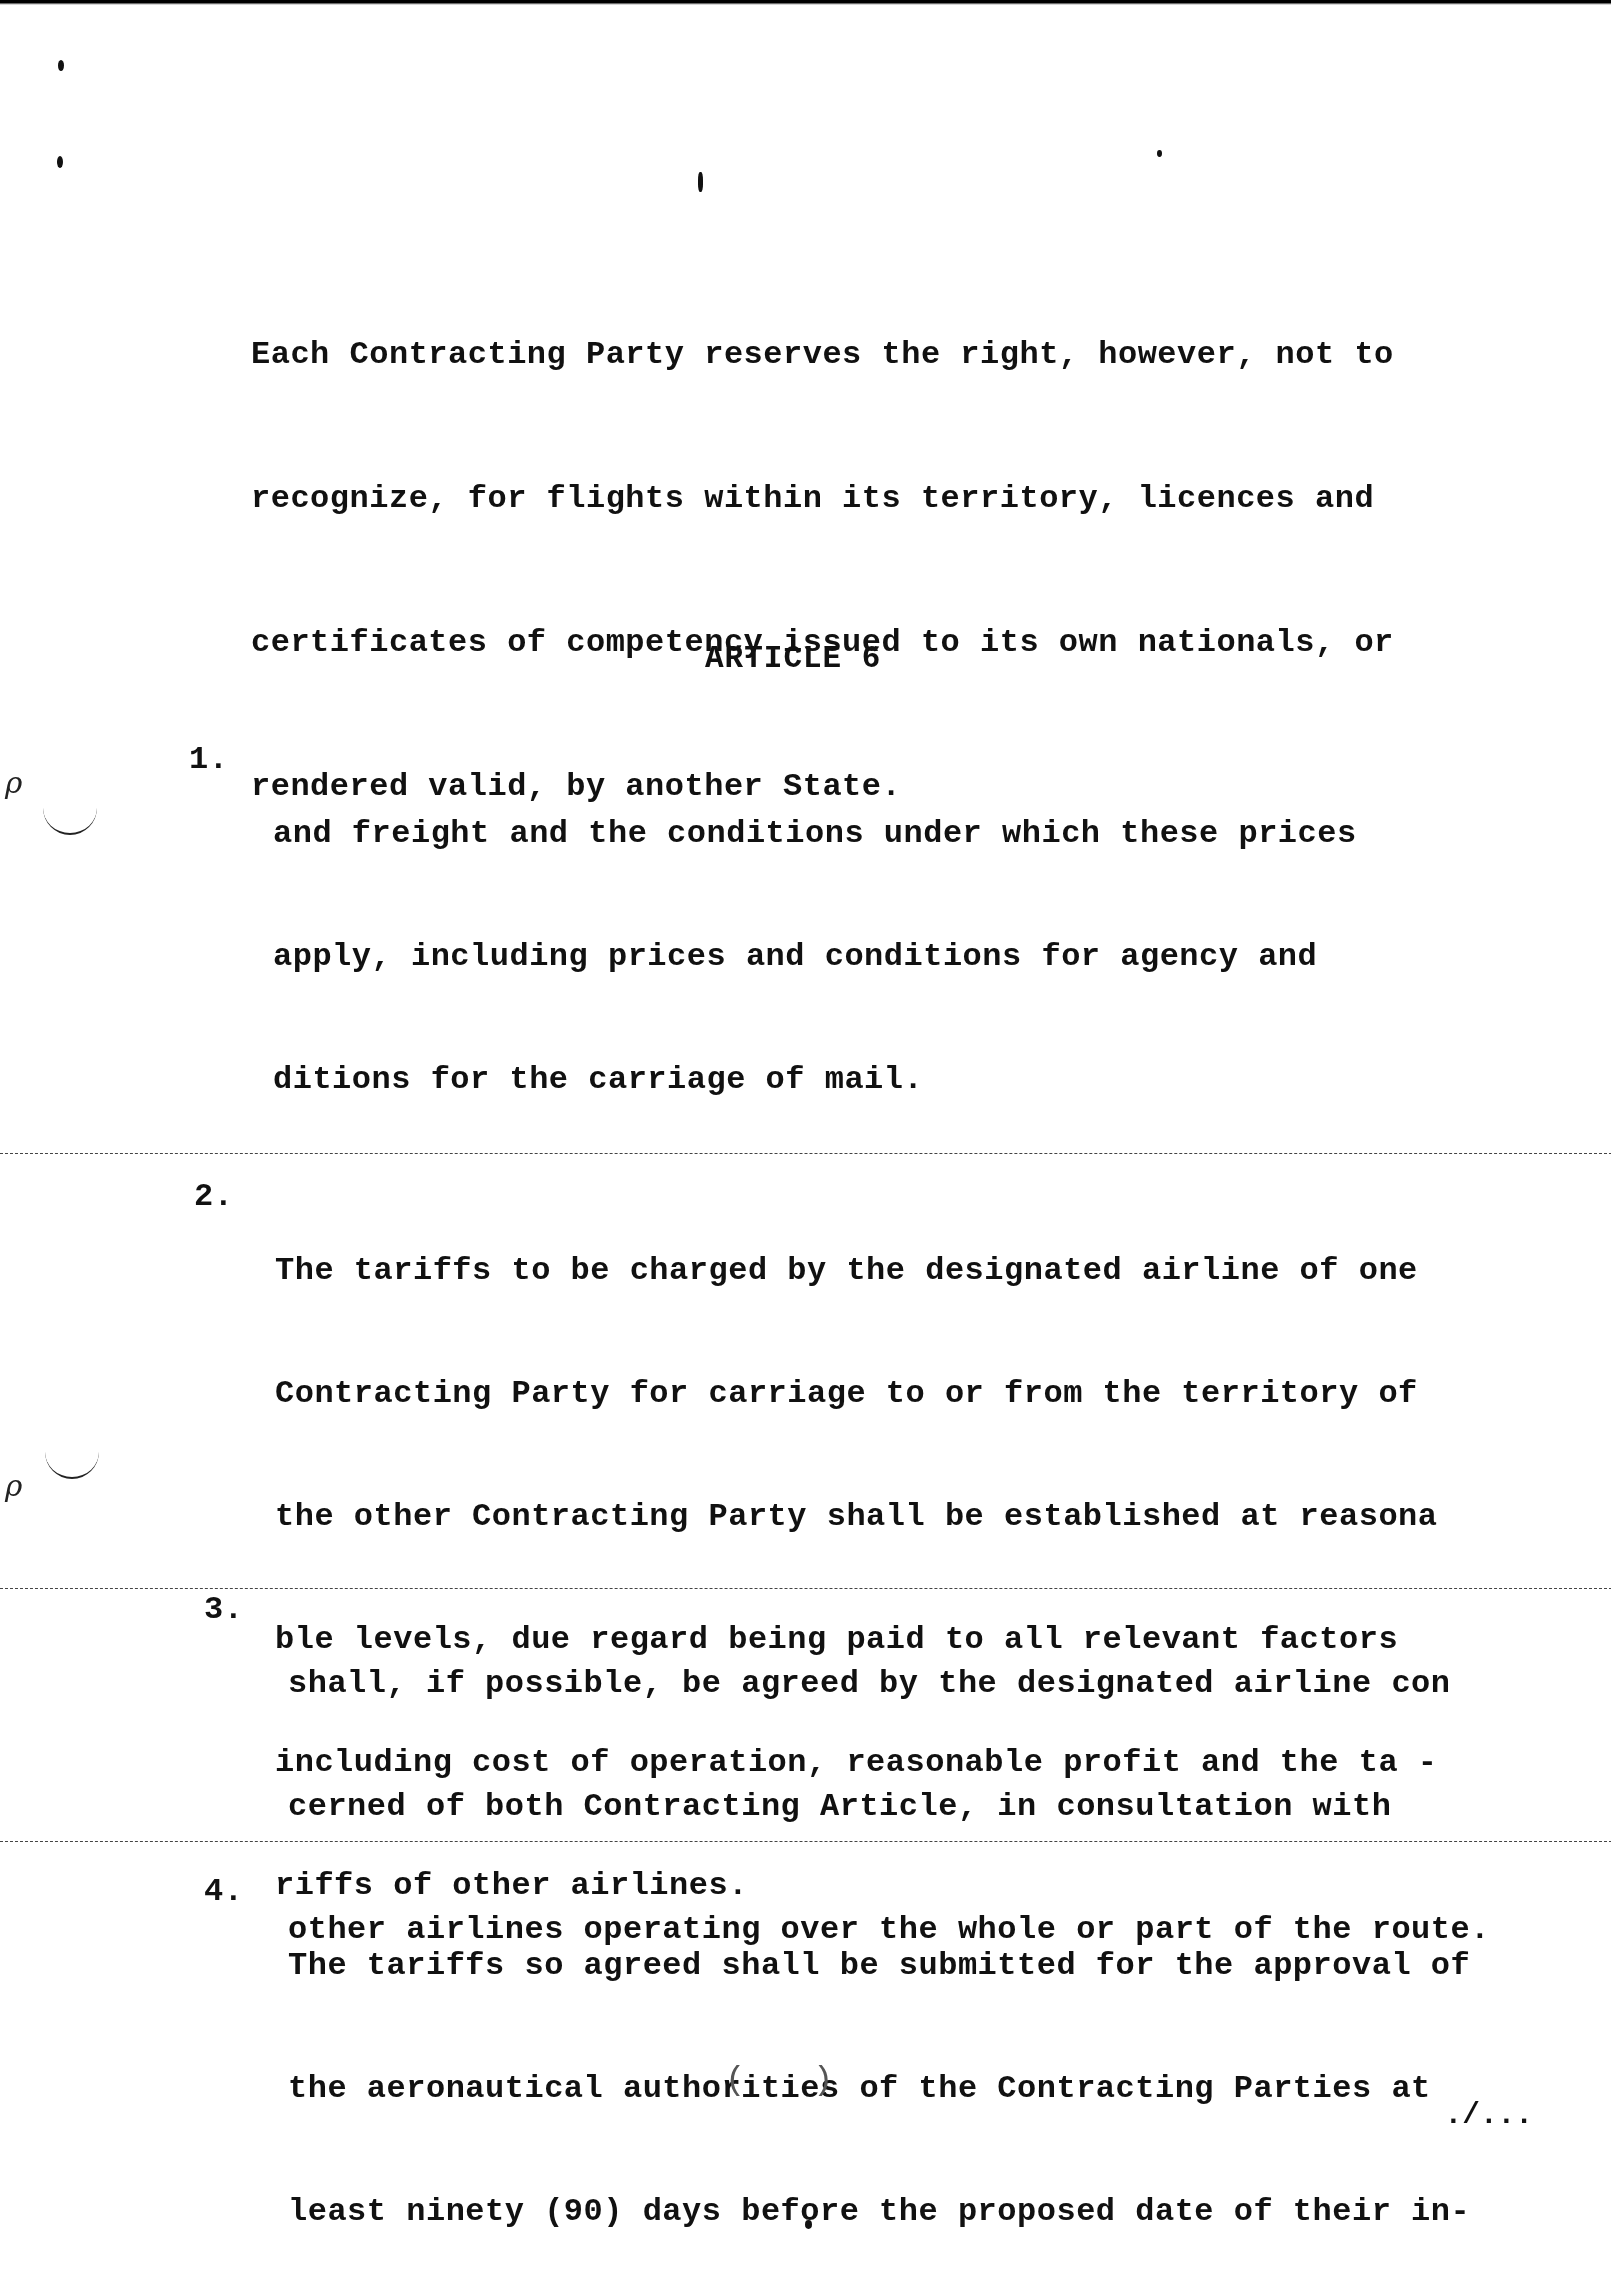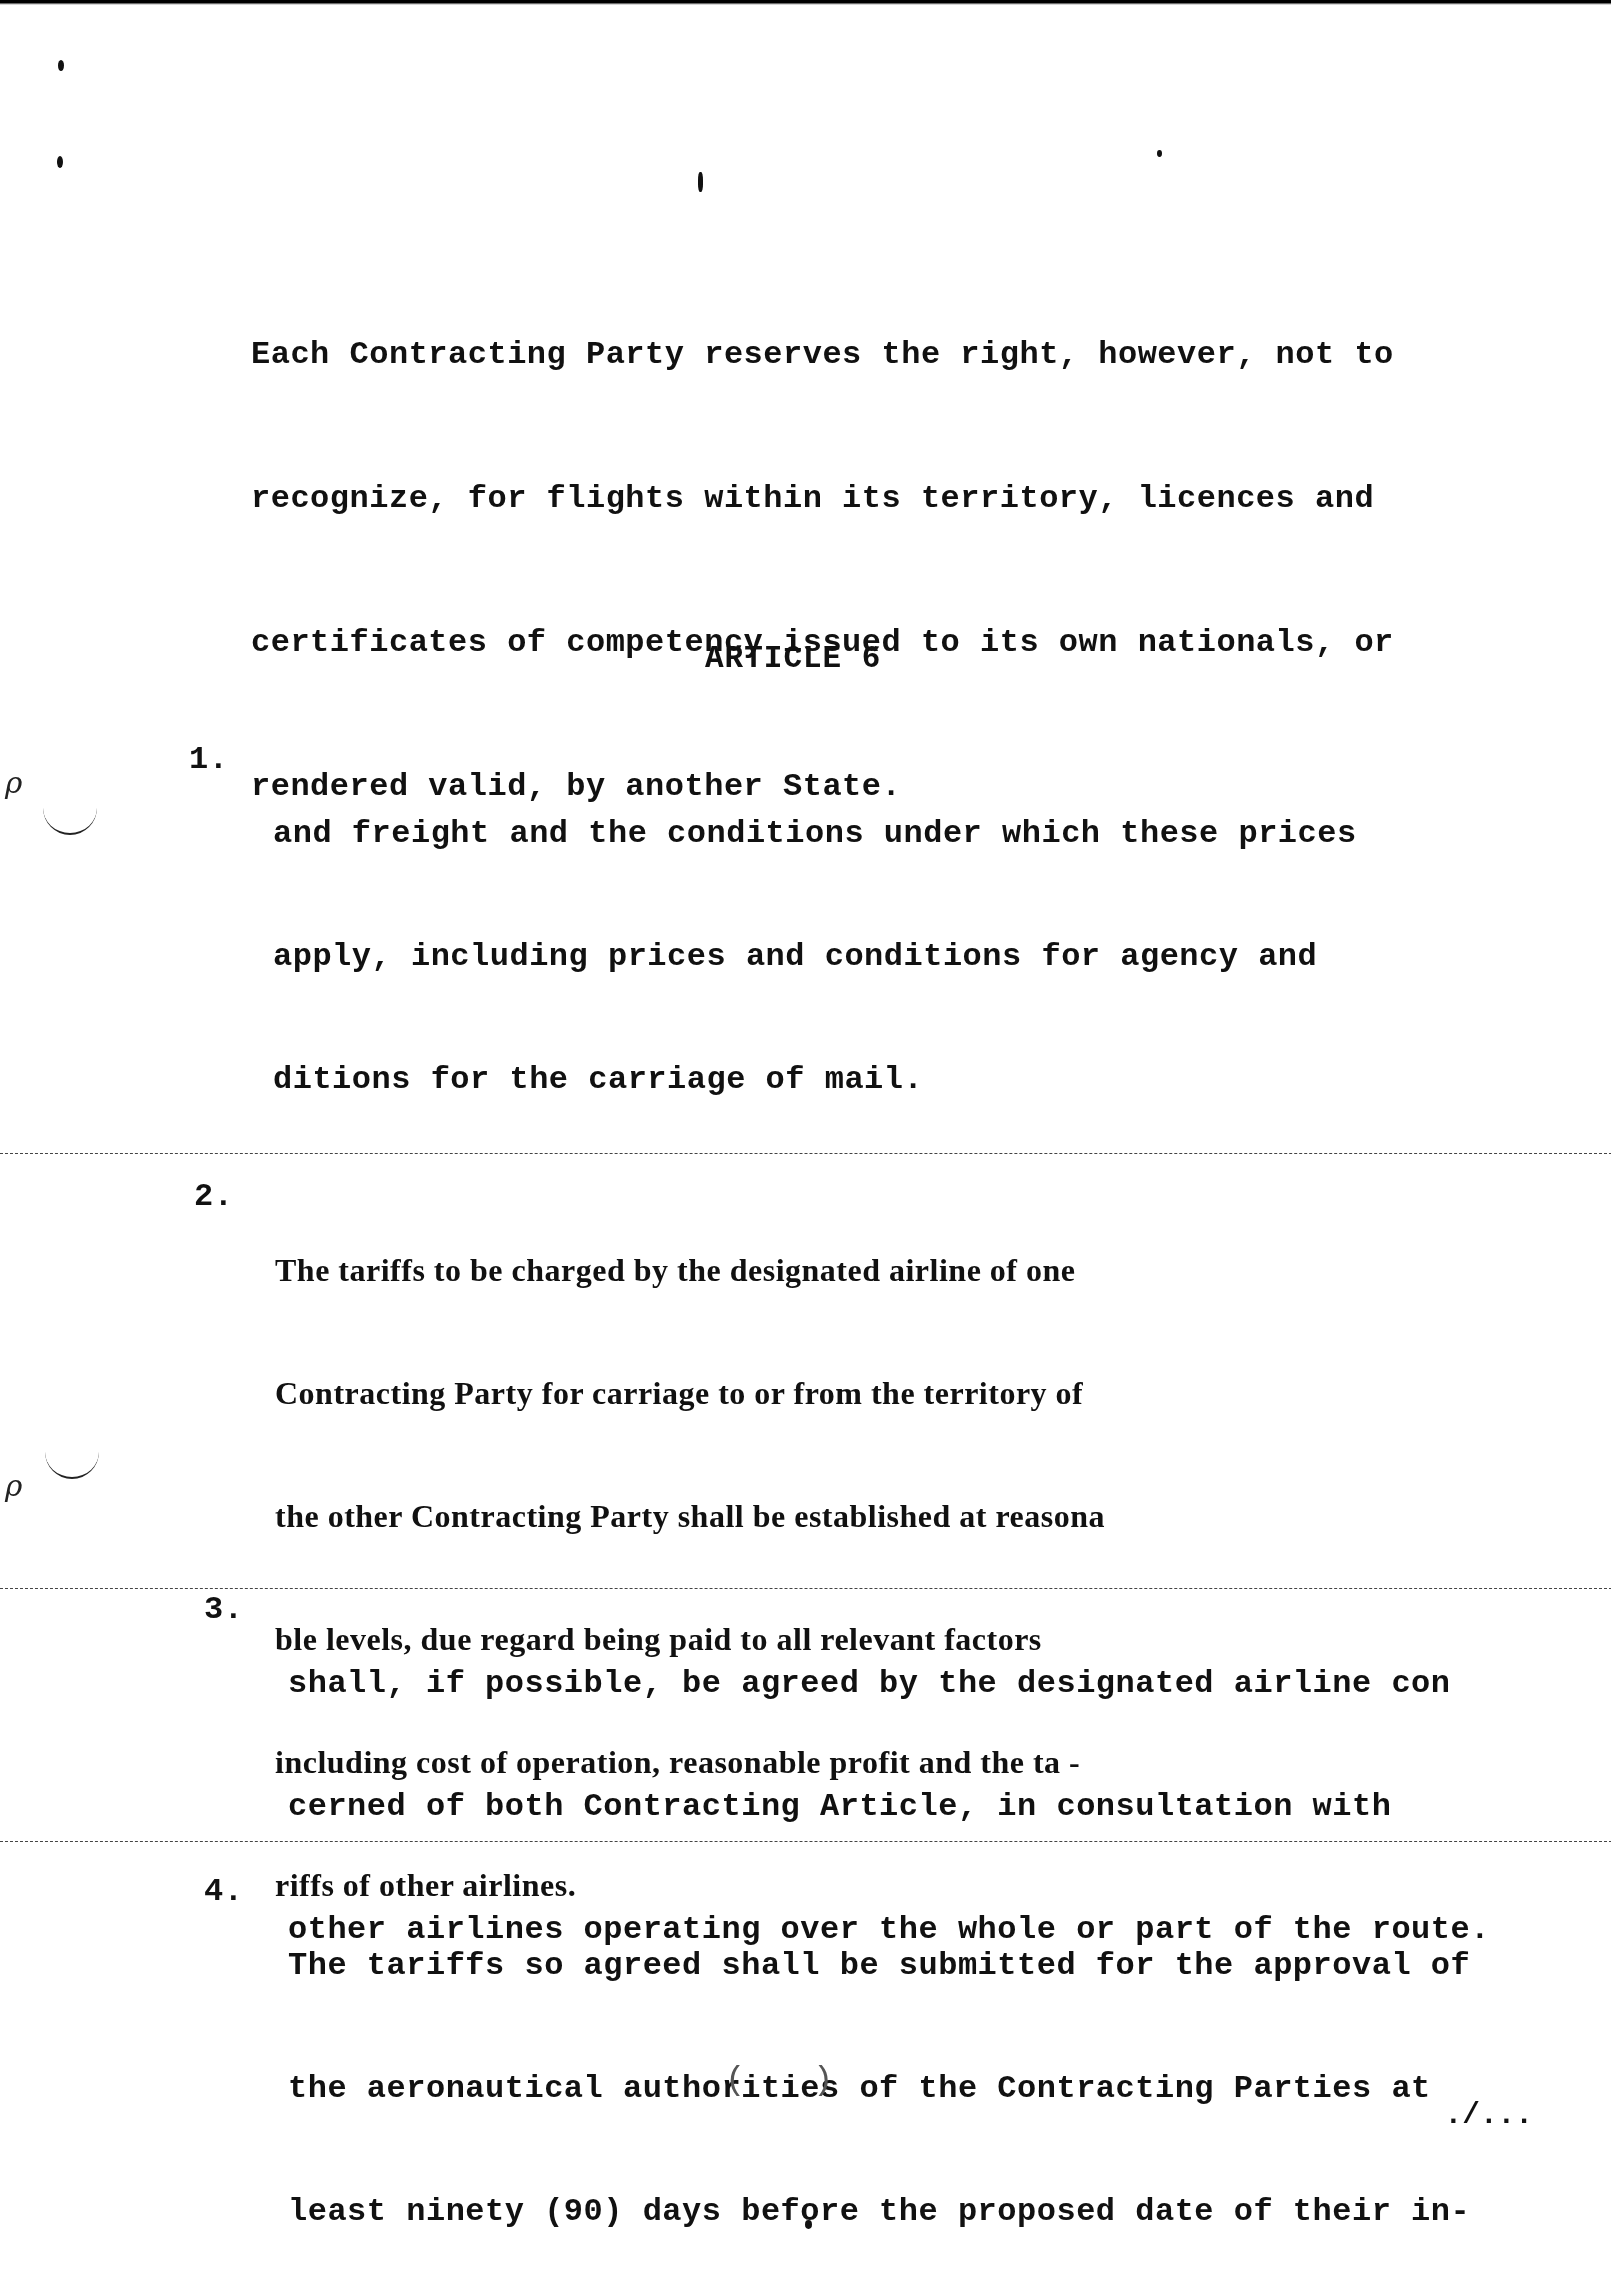--- a/index.html
+++ b/index.html
@@ -135,21 +135,21 @@
   <span class="num">1.</span>
   <div class="body-lines" style="left:84px;">
     <span>and freight and the conditions under which these prices</span>
     <span>apply, including prices and conditions for agency and</span>
     <span>ditions for the carriage of mail.</span>
   </div>
 </div>
 
 <div class="para" style="left:194px;top:1172px;">
   <span class="num">2.</span>
-  <div class="body-lines" style="left:81px;font-family:Liberation Serif, serif;">
+  <div class="body-lines" style="left:81px;">
     <span>The tariffs to be charged by the designated airline of one</span>
     <span>Contracting Party for carriage to or from the territory of</span>
     <span>the other Contracting Party shall be established at reasona</span>
     <span>ble levels, due regard being paid to all relevant factors</span>
     <span>including cost of operation, reasonable profit and the ta -</span>
     <span>riffs of other airlines.</span>
   </div>
 </div>
 
 <div class="para" style="left:204px;top:1585px;">

